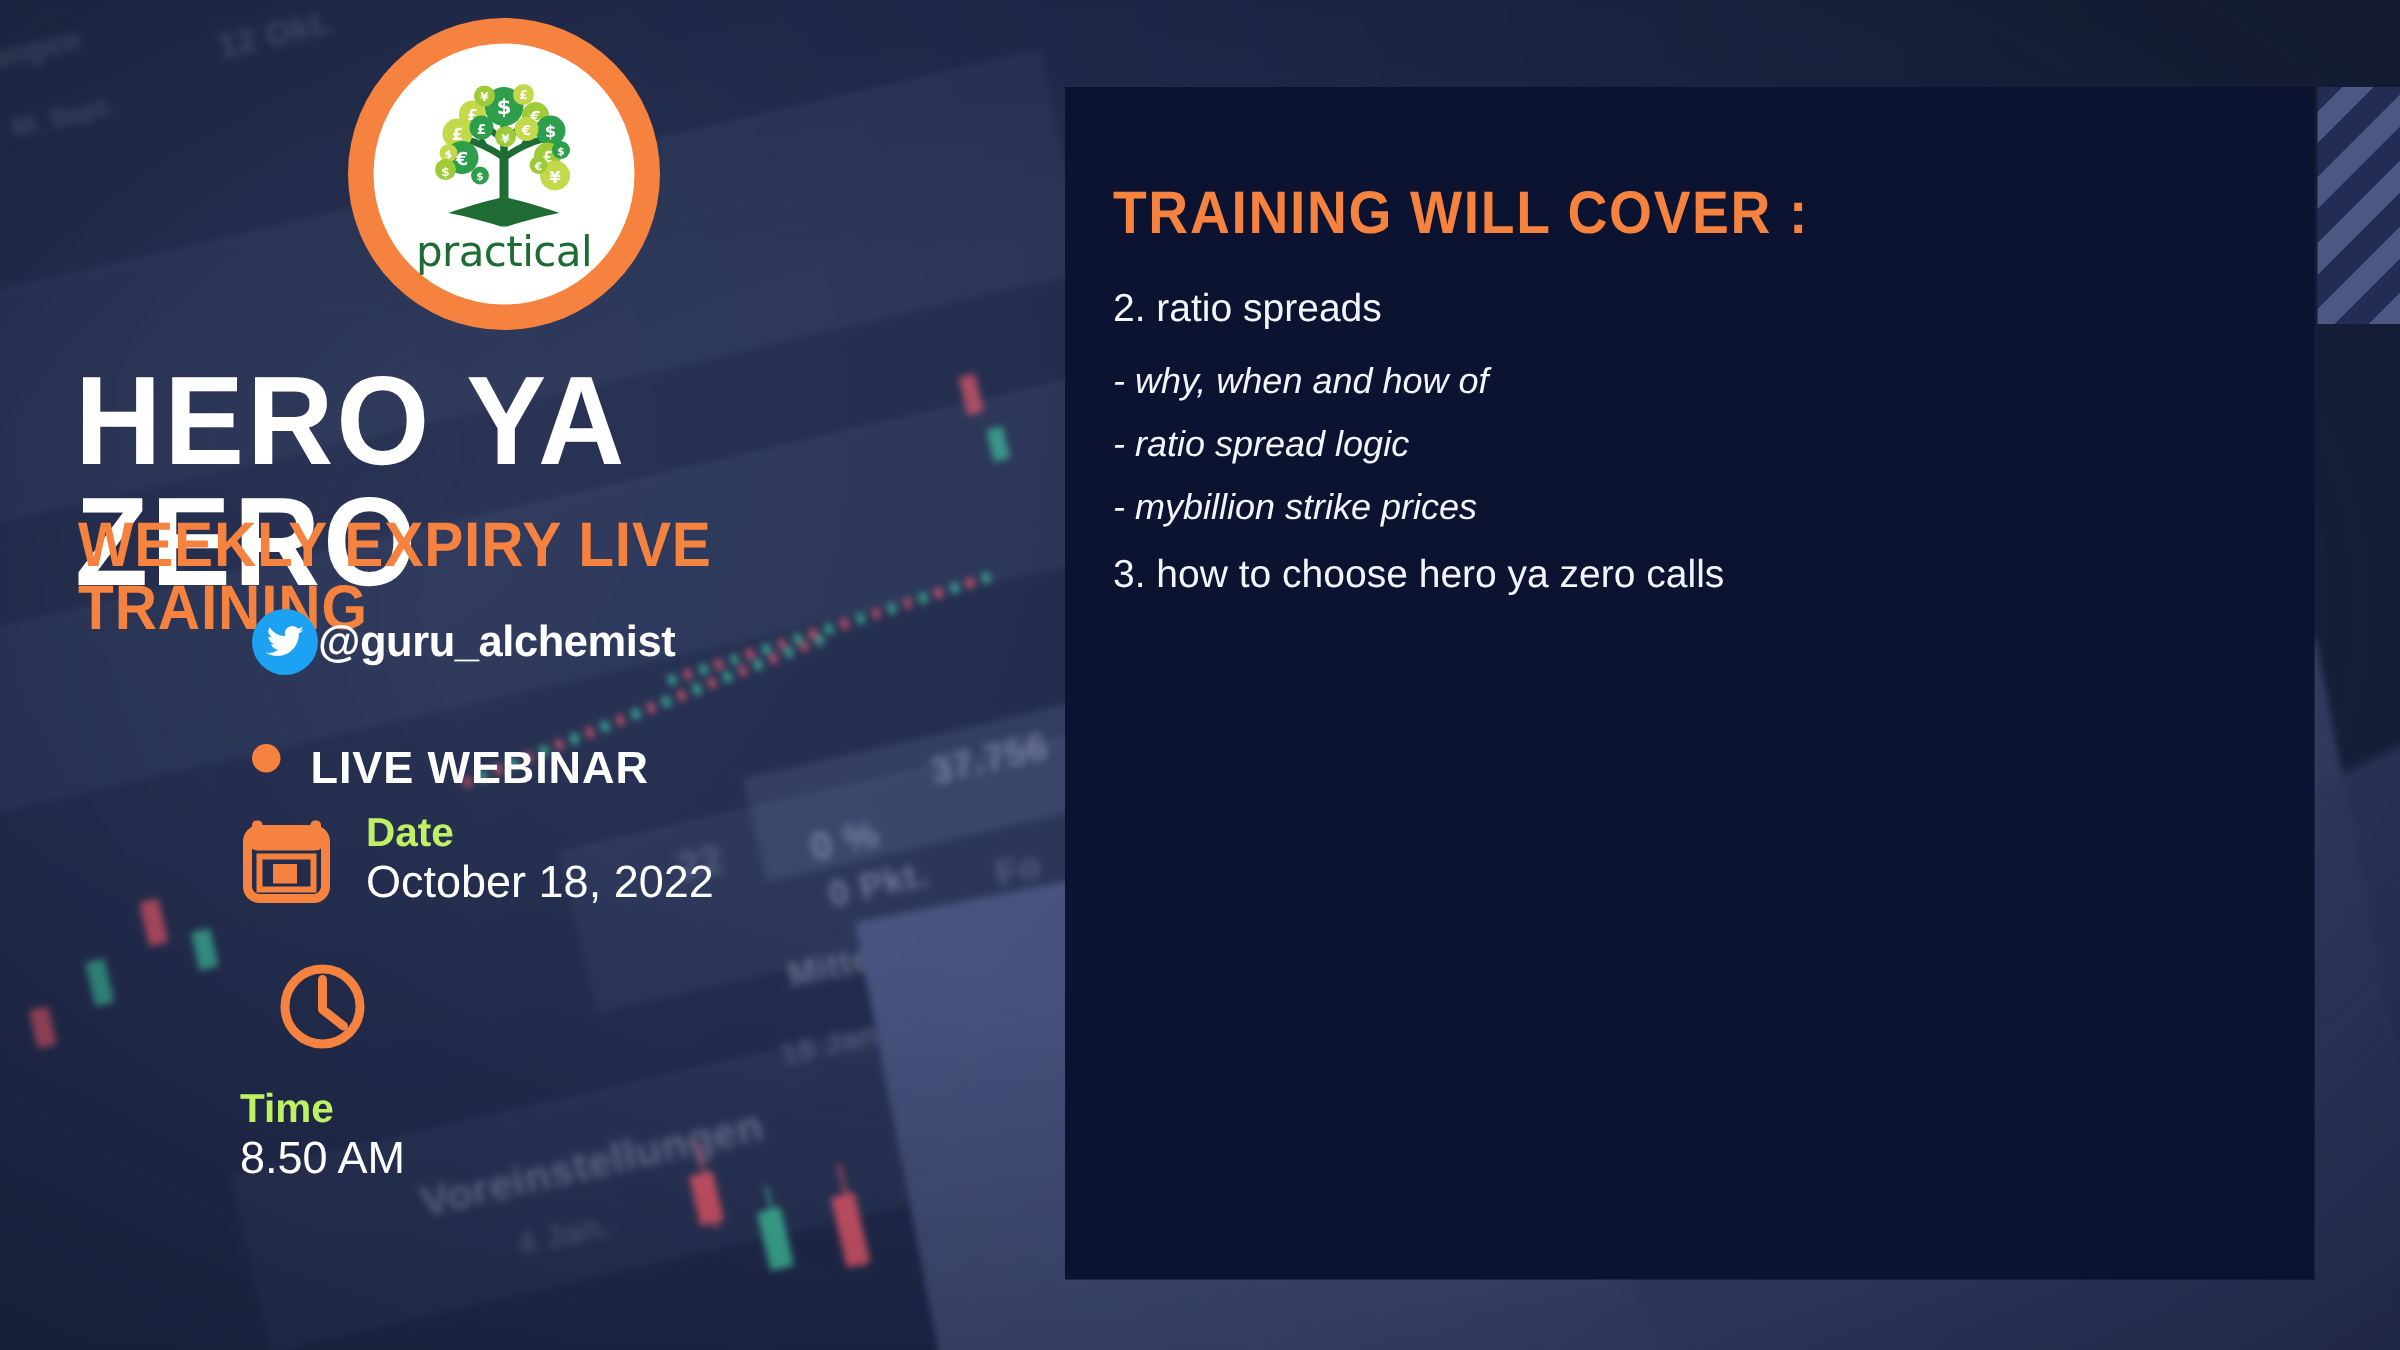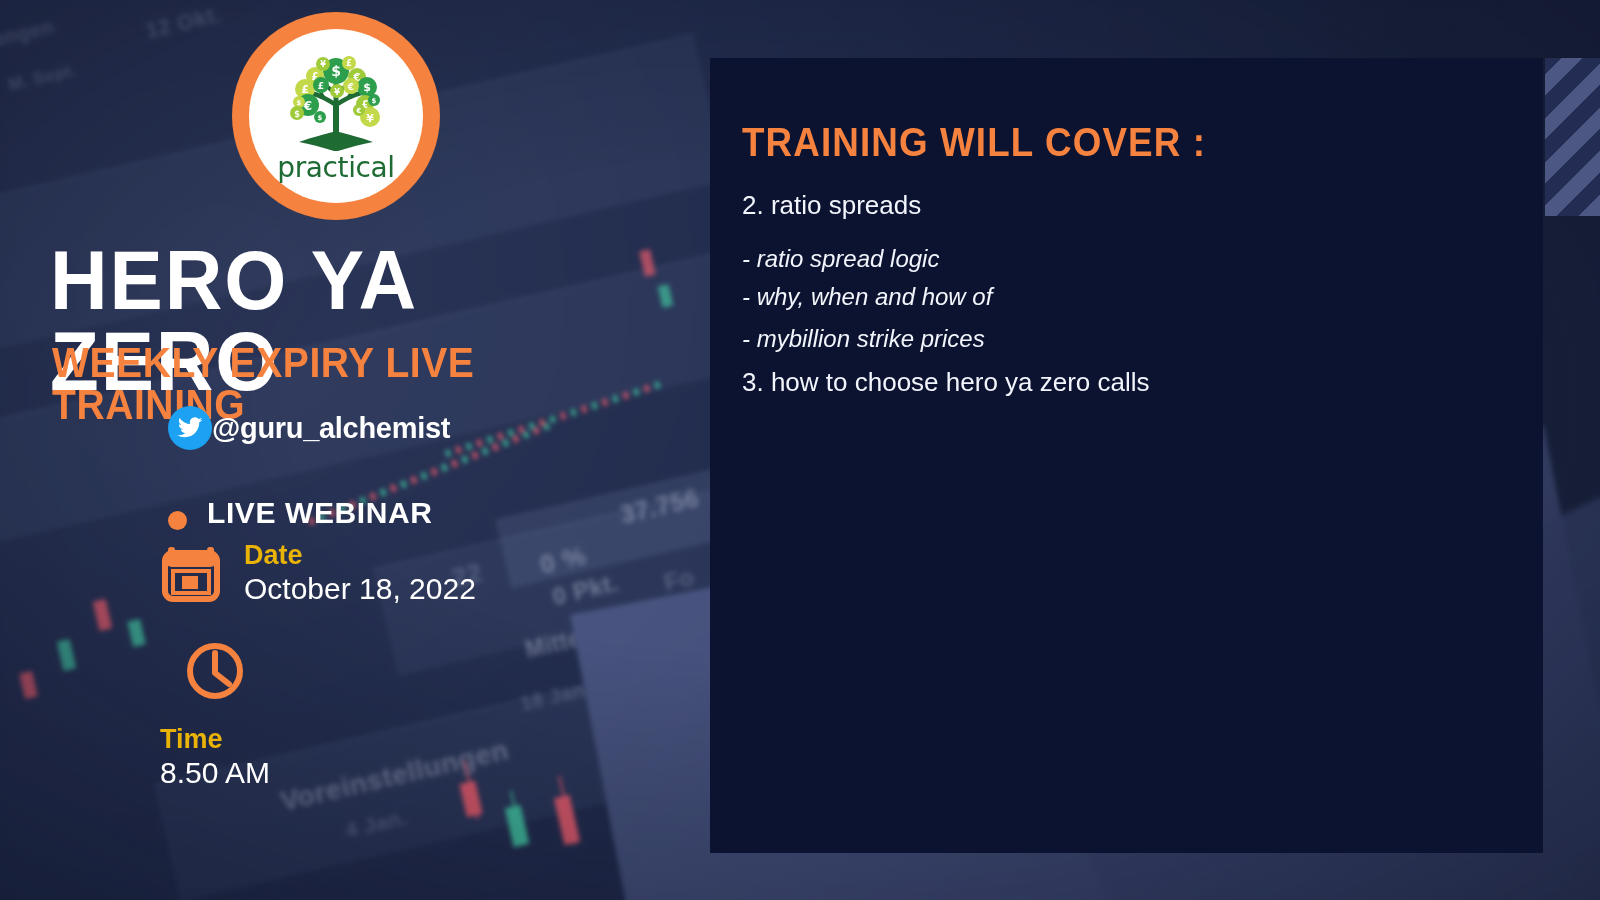--- a/index.html
+++ b/index.html
@@ -119,30 +119,30 @@
     display:flex; align-items:center; 
   }
   #twitter-badge {
     width:44px; height:44px; border-radius:50%; background:#1da1f2;
     display:flex; align-items:center; justify-content:center;
   }
   #handle-text { color:#ffffff; font-size:29px; font-weight:700; letter-spacing:-.3px; }
 
   #live-row {
     position:absolute; left:168px; top:496px;
-    display:flex; align-items:flex-end; gap:20px;
+    display:flex; align-items:flex-start; gap:20px;
   }
   #live-dot { width:19px; height:19px; border-radius:50%; background:#f5823f; }
   #live-text { color:#ffffff; font-size:30px; font-weight:700; letter-spacing:.6px; }
 
   .info-row { position:absolute; display:flex; align-items:center; gap:22px; }
   #date-row { left:160px; top:540px; }
   #time-row { left:160px; top:640px;flex-direction:column; }
   .info-text { display:flex; flex-direction:column; }
-  .info-label { color:#eab308; font-size:27px; font-weight:700; line-height:1.15; }
+  .info-label { color:#bef264; font-size:27px; font-weight:700; line-height:1.15; }
   .info-value { color:#ffffff; font-size:30px; font-weight:400; line-height:1.2; }
   .icon-box { width:62px; height:62px; flex:0 0 62px; }
 </style>
 </head>
 <body>
 
 <div id="bg">
   <div class="base"></div>
 
   <div class="panelstrip" style="left:-60px; top:120px; width:780px; height:150px;"></div>
@@ -293,18 +293,18 @@
   <span class="info-text">
     <span class="info-label">Time</span>
     <span class="info-value">8.50 AM</span>
   </span>
 </div>
 
 <div id="cover-panel">
   <div id="cover-title">TRAINING WILL COVER :</div>
   <div id="cover-list">
       <div class="li-main">2. ratio spreads</div>
+      <div class="li-sub first">- why, when and how of</div>
       <div class="li-sub">- ratio spread logic</div>
-      <div class="li-sub first">- why, when and how of</div>
       <div class="li-sub">- mybillion strike prices</div>
       <div class="li-main">3. how to choose hero ya zero calls</div>
     </div>
 </div>
 
 </body></html>

